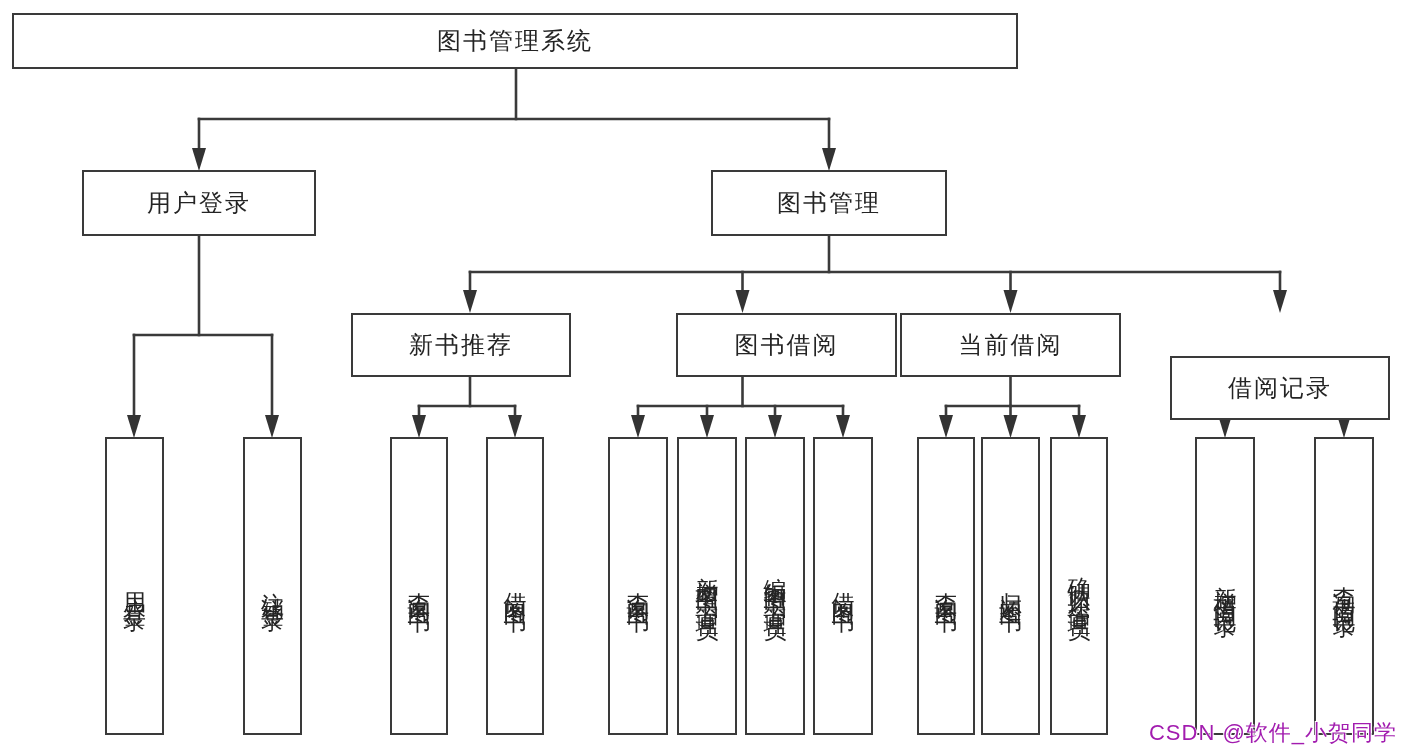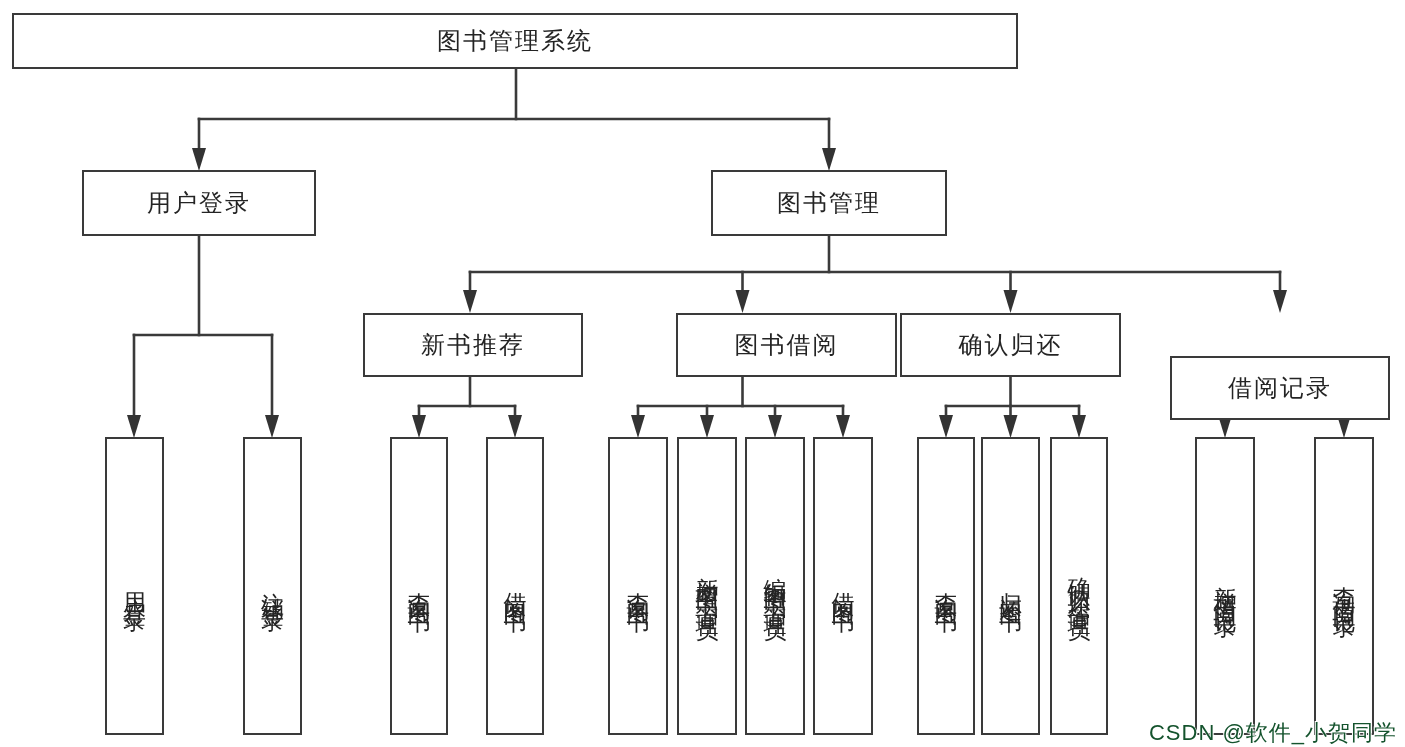--- a/index.html
+++ b/index.html
@@ -43,21 +43,21 @@
     line-height: 1;
     white-space: nowrap;
     color: #242424;
   }
   
   #box-root          { left: 12px;   top: 13px;  width: 1006px; height: 56px; }
   
   #box-user-login    { left: 82px;   top: 170px; width: 234px;  height: 66px; }
   #box-book-mgmt     { left: 711px;  top: 170px; width: 236px;  height: 66px; }
   
-  #box-new-book      { left: 363px;  top: 313px; width: 220px;  height: 64px; }
+  #box-new-book      { left: 351px;  top: 313px; width: 220px;  height: 64px; }
   #box-book-borrow   { left: 632px;  top: 313px; width: 221px;  height: 64px; margin-left: 44px; }
   #box-current-borrow{ left: 900px;  top: 313px; width: 221px;  height: 64px; }
   #box-borrow-record { left: 1170px; top: 313px; width: 220px;  height: 64px; margin-top: 43px; }
   
   #leaf-user-login { left: 105px;  width: 59px; }
   #leaf-logout     { left: 243px;  width: 59px; }
   #leaf-nb-query   { left: 390px;  width: 58px; }
   #leaf-nb-borrow  { left: 486px;  width: 58px; }
   #leaf-bb-query   { left: 608px;  width: 60px; }
   #leaf-bb-add     { left: 677px;  width: 60px; }
@@ -67,21 +67,21 @@
   #leaf-cb-return  { left: 981px;  width: 59px; }
   #leaf-cb-confirm { left: 1050px; width: 58px; }
   #leaf-br-add     { left: 1195px; width: 60px; }
   #leaf-br-query   { left: 1314px; width: 60px; }
   .watermark {
     position: absolute;
     top: 718px;
     right: 8px;
     font-size: 22px;
     letter-spacing: 1px;
-    color: #14532d;
+    color: #a21caf;
     text-shadow: 1px 1px 0 #ffffff, -1px -1px 0 #ffffff, 0 0 2px #ffffff;
     white-space: nowrap;
     z-index: 5;
   }
 </style>
 </head>
 <body>
 
 <div class="canvas">
 
@@ -165,21 +165,21 @@
     <span>图书管理</span>
   </div>
 
   <div class="box hbox" id="box-new-book">
     <span>新书推荐</span>
   </div>
   <div class="box hbox" id="box-book-borrow">
     <span>图书借阅</span>
   </div>
   <div class="box hbox" id="box-current-borrow">
-    <span>确认归还</span>
+    <span>当前借阅</span>
   </div>
   <div class="box hbox" id="box-borrow-record">
     <span>借阅记录</span>
   </div>
 
   <div class="box vbox" id="leaf-user-login">
     <span class="vtext">用户登录</span>
   </div>
   <div class="box vbox" id="leaf-logout">
     <span class="vtext">注销登录</span>

